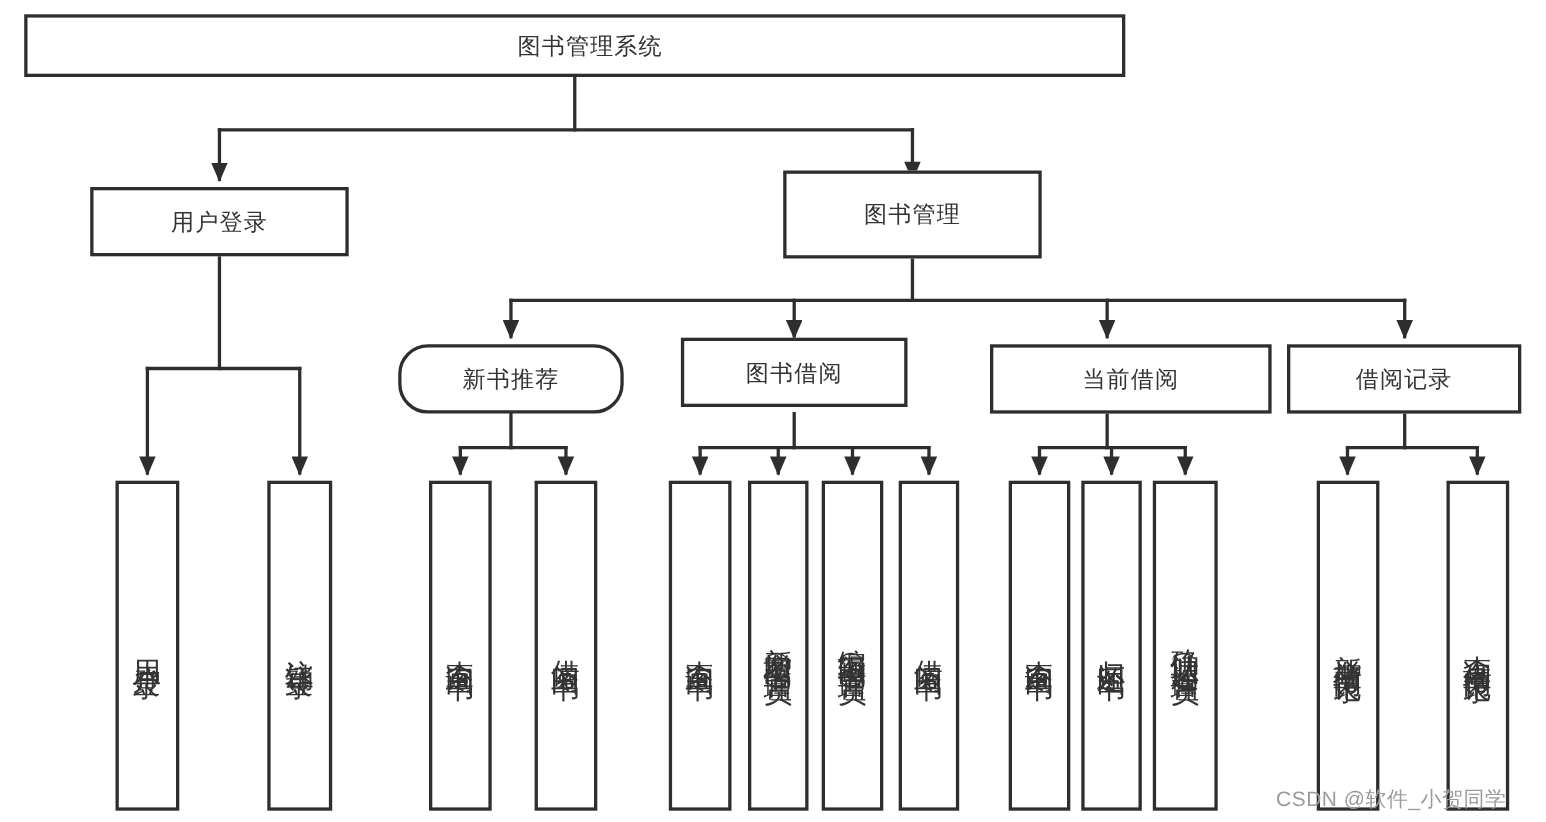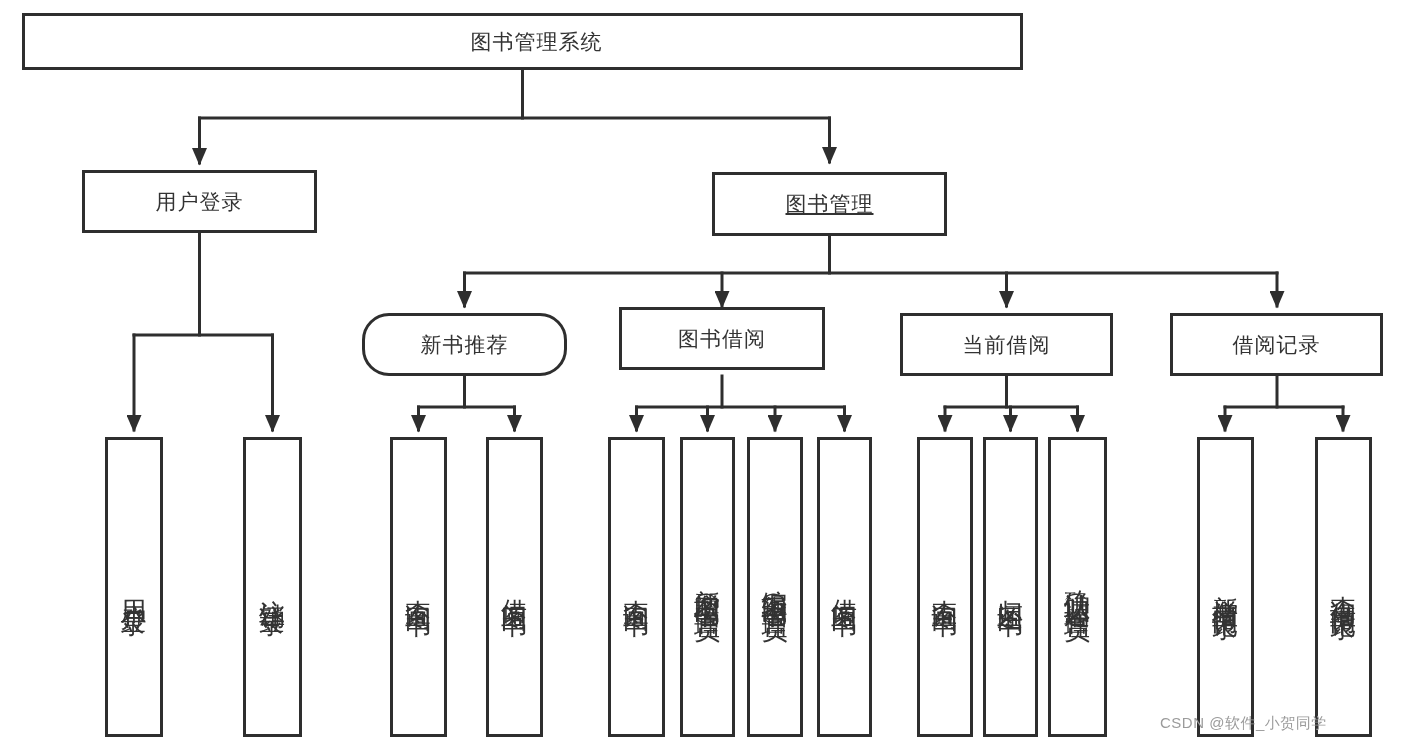--- a/index.html
+++ b/index.html
@@ -45,21 +45,21 @@
     font-size: 26px;
     line-height: 1;
     letter-spacing: 4px;
     height: 300px;
     top: 437px;
   }
   .watermark {
     position: absolute;
     left: 1160px; top: 714px;
     z-index: 3;
-    font-size: 15px;
+    font-size: 19px;
     letter-spacing: 0.5px;
     color: var(--c-watermark, #9b9b9b);
     white-space: nowrap;
   }
 </style>
 </head>
 <body>
 
 <div id="stage">
 
@@ -107,25 +107,25 @@
 
     <path d="M1277 376 V407"></path>
     <path d="M1225 407 H1343"></path>
     <path d="M1225 407 V430" marker-end="url(#arrow)"></path>
     <path d="M1343 407 V430" marker-end="url(#arrow)"></path>
   </svg>
 
   <div class="hbox" style="left:22px; top:13px; width:1001px; height:57px;padding-left:28px;">图书管理系统</div>
 
   <div class="hbox" style="left:82px; top:170px; width:235px; height:63px;">用户登录</div>
-  <div class="hbox" style="left:712px; top:172px; width:235px; height:64px;text-decoration:underline;">图书管理</div>
+  <div class="hbox" style="left:712px; top:155px; width:235px; height:80px;">图书管理</div>
 
   <div class="hbox" style="left:362px; top:313px; width:205px; height:63px;border-radius:27px;">新书推荐</div>
   <div class="hbox" style="left:619px; top:307px; width:206px; height:63px;">图书借阅</div>
-  <div class="hbox" style="left:900px; top:313px; width:213px; height:63px;">当前借阅</div>
+  <div class="hbox" style="left:900px; top:313px; width:256px; height:63px;">当前借阅</div>
   <div class="hbox" style="left:1170px; top:313px; width:213px; height:63px;">借阅记录</div>
 
   <div class="vbox" style="left:105px; width:58px;">用户登录</div>
   <div class="vbox" style="left:243px; width:59px;">注销登录</div>
 
   <div class="vbox" style="left:390px; width:57px;">查询图书</div>
   <div class="vbox" style="left:486px; width:57px;">借阅图书</div>
 
   <div class="vbox" style="left:608px; width:57px;">查询图书</div>
   <div class="vbox" style="left:680px; width:55px;">新增图书（管理员）</div>

